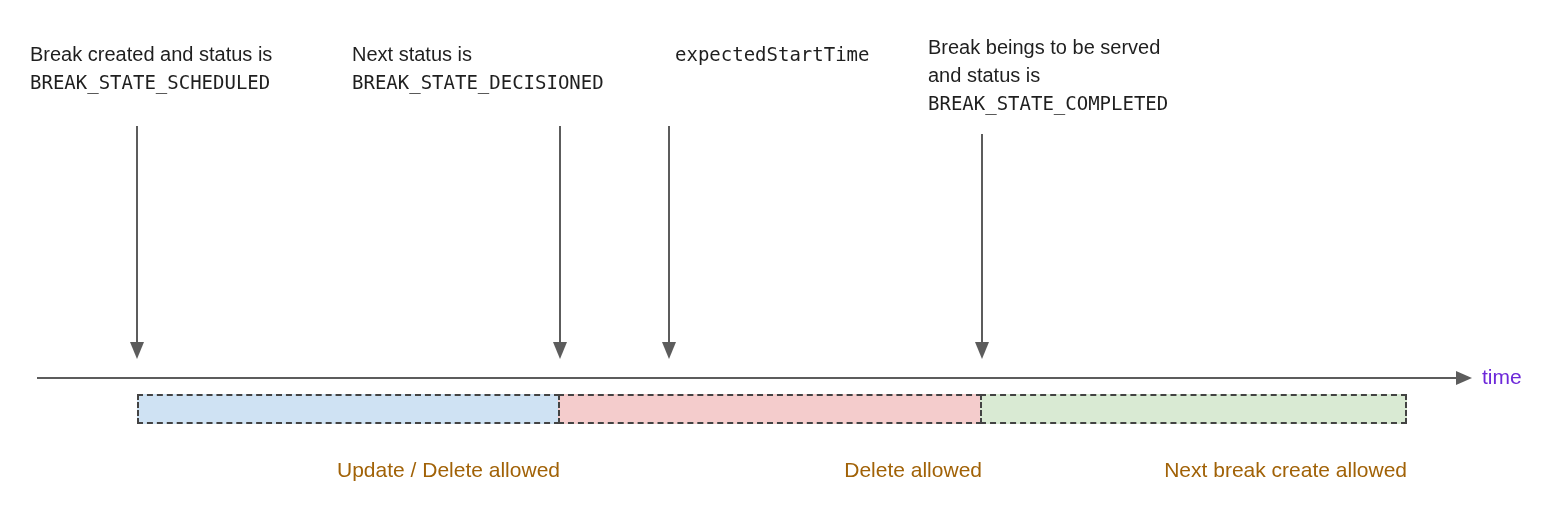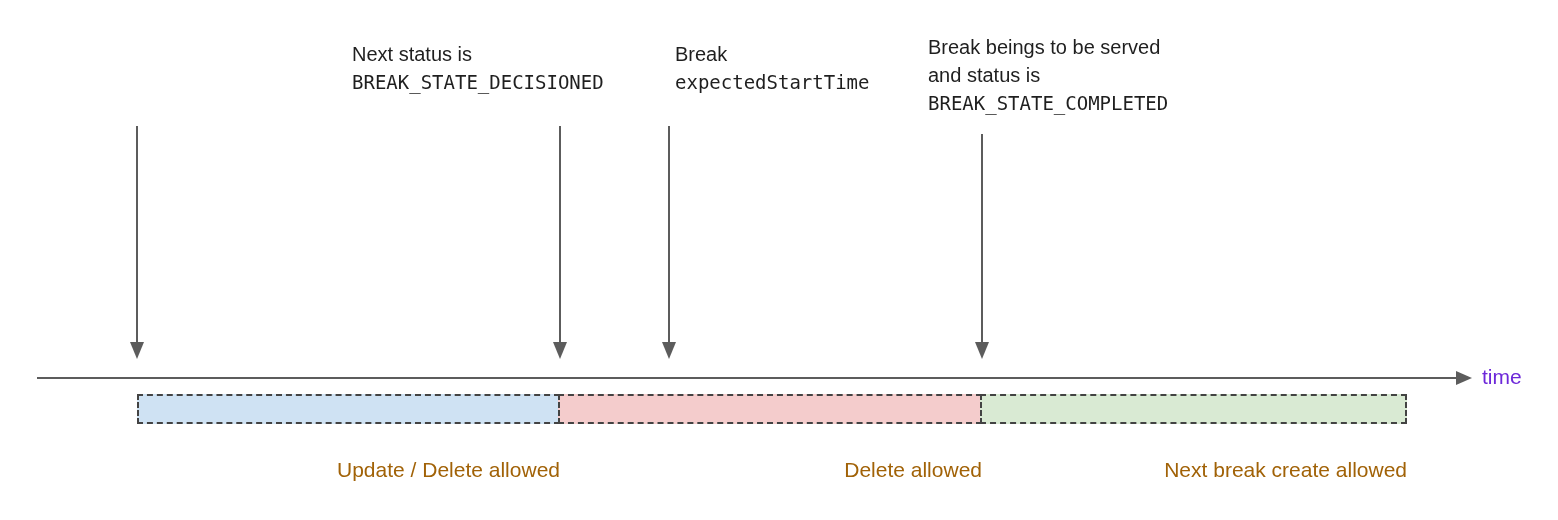--- a/index.html
+++ b/index.html
@@ -87,28 +87,31 @@
   }
   .lab-0 { left: 137px; width: 423px; }
   .lab-1 { left: 558px; width: 424px; }
   .lab-2 { left: 980px; width: 427px; }
 </style>
 </head>
 <body>
 
 <div class="canvas">
 
+  <div class="annotation" style="left:30px; top:40px;">
+    <div class="sans">Break created and status is</div>
+    <div class="mono">BREAK_STATE_SCHEDULED</div>
+  </div>
 
   <div class="annotation" style="left:352px; top:40px;">
     <div class="sans">Next status is</div>
     <div class="mono">BREAK_STATE_DECISIONED</div>
   </div>
 
   <div class="annotation" style="left:675px; top:40px;">
-    <div class="sans">Break</div>
     <div class="mono">expectedStartTime</div>
   </div>
 
   <div class="annotation" style="left:928px; top:33px;">
     <div class="sans">Break beings to be served</div>
     <div class="sans">and status is</div>
     <div class="mono">BREAK_STATE_COMPLETED</div>
   </div>
 
   <div class="varrow" style="left:136px; top:126px; height:216px;"></div>

